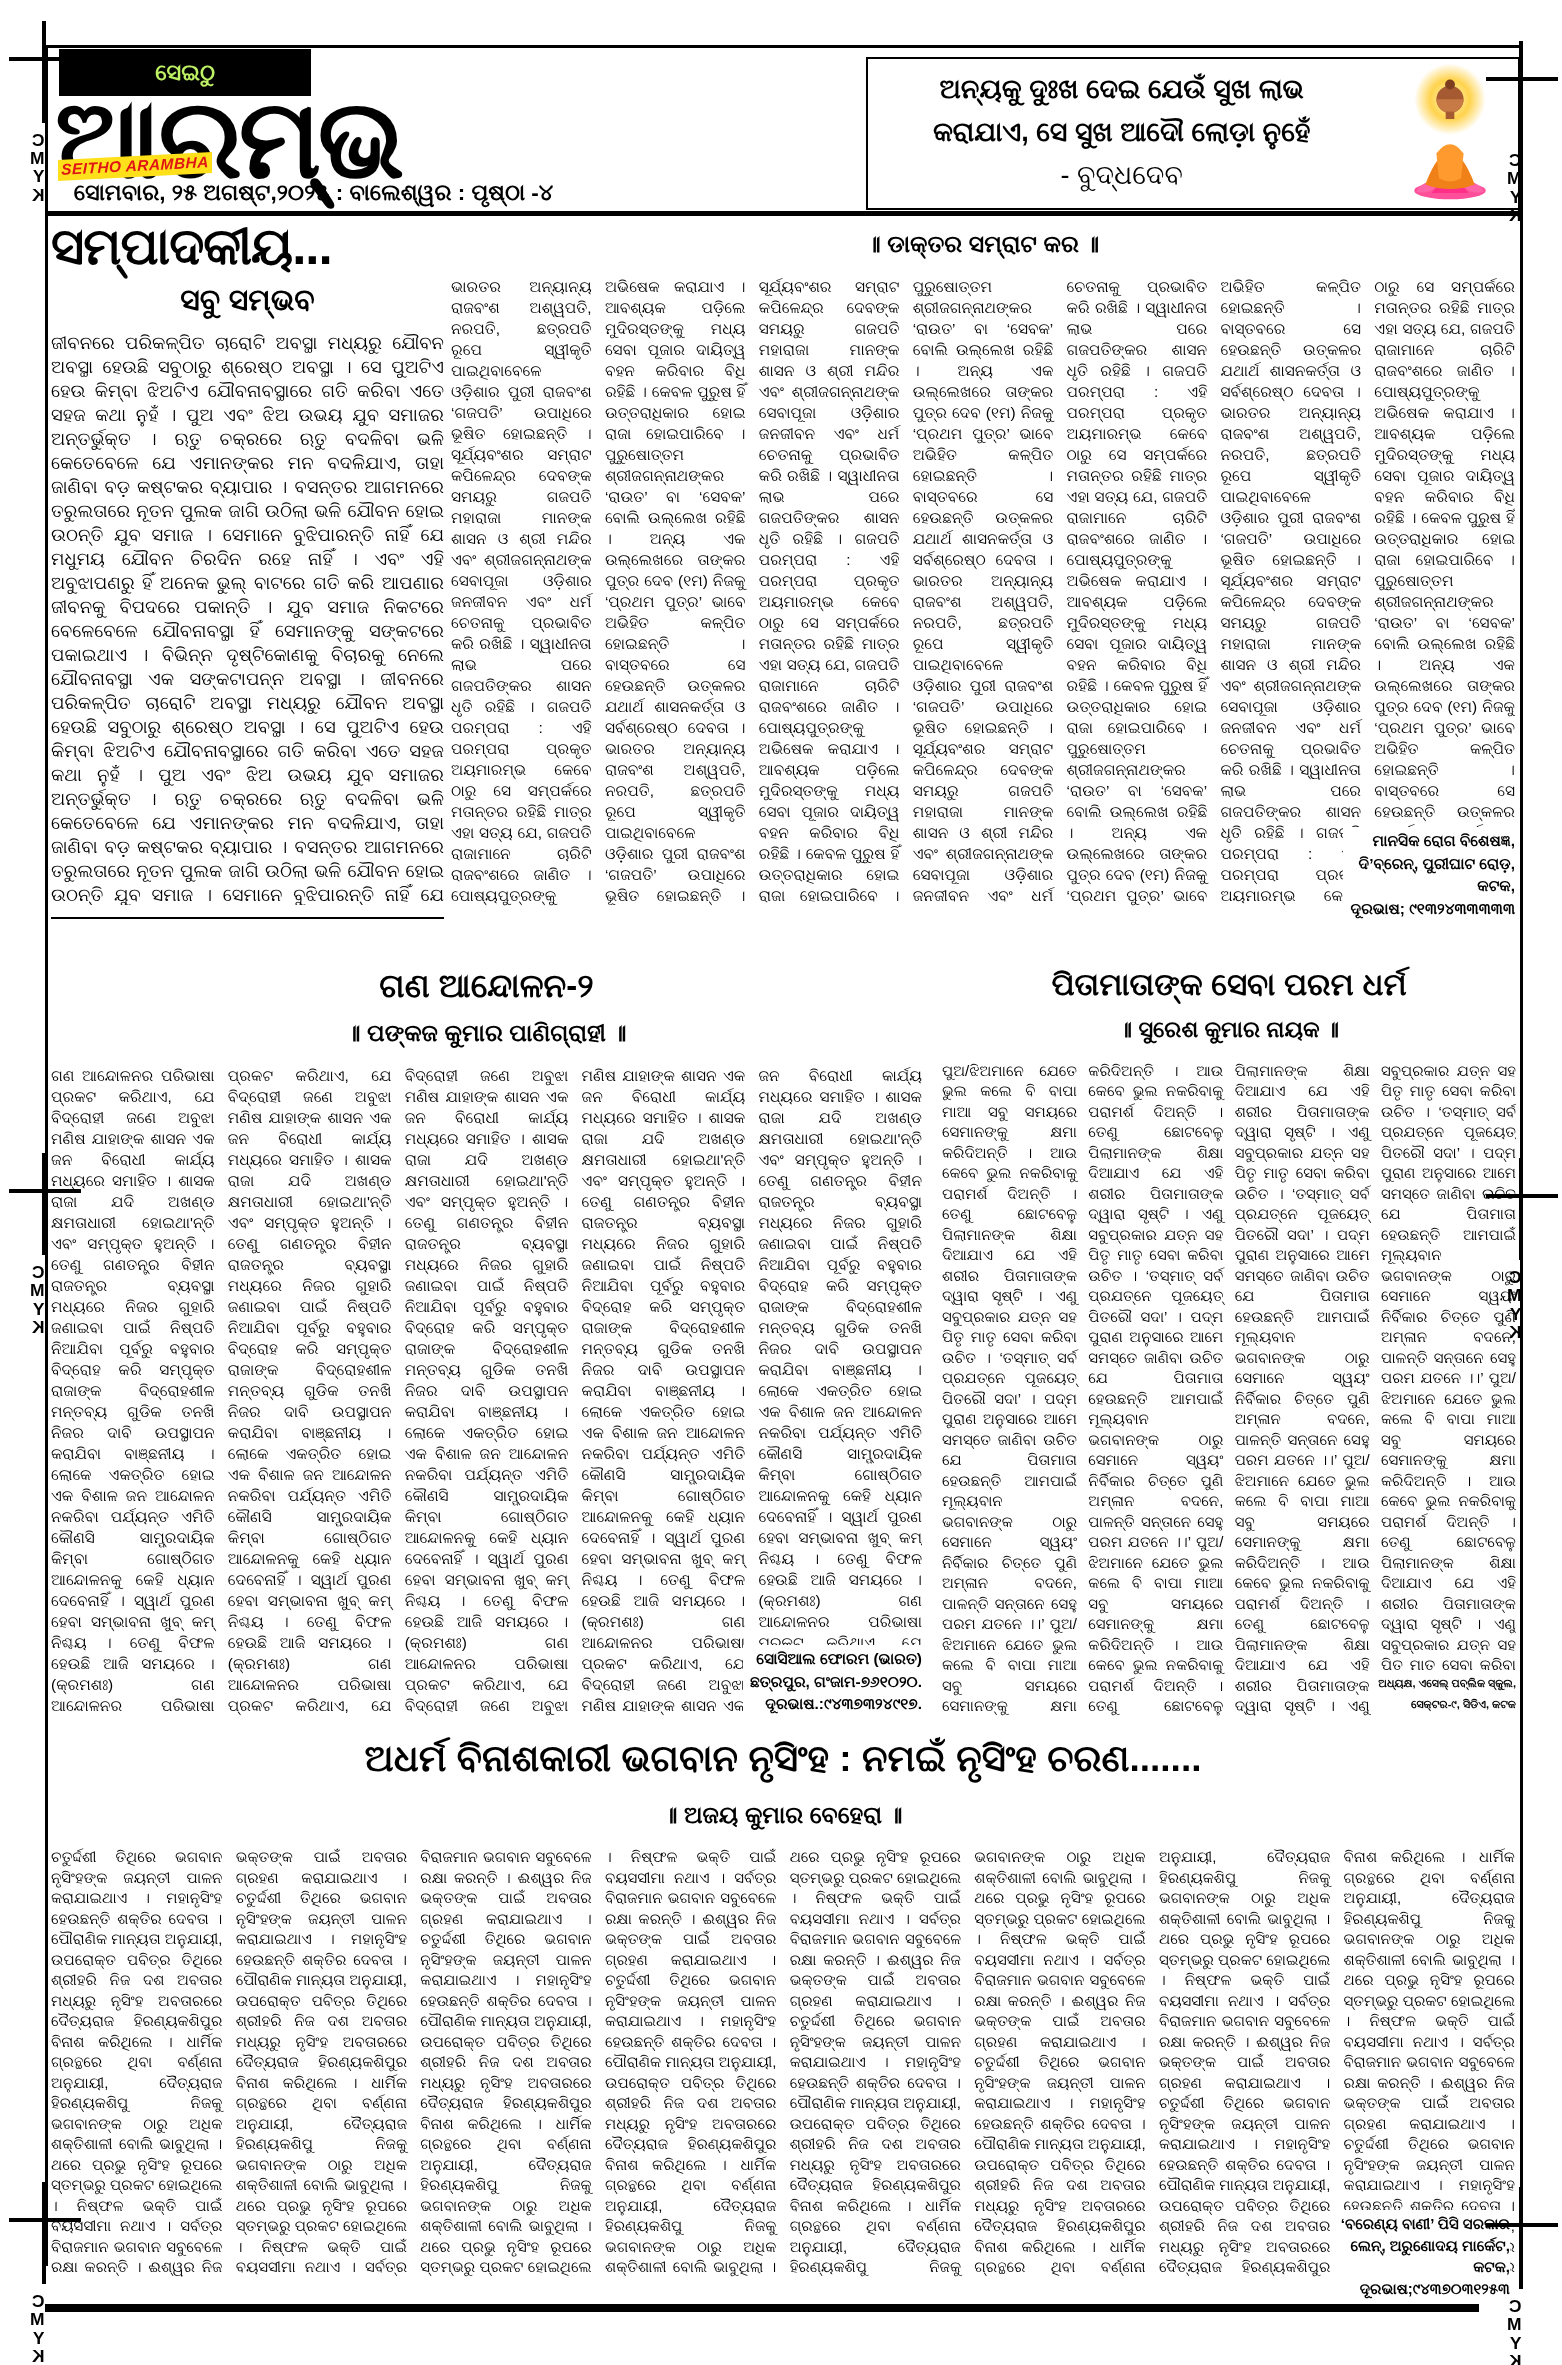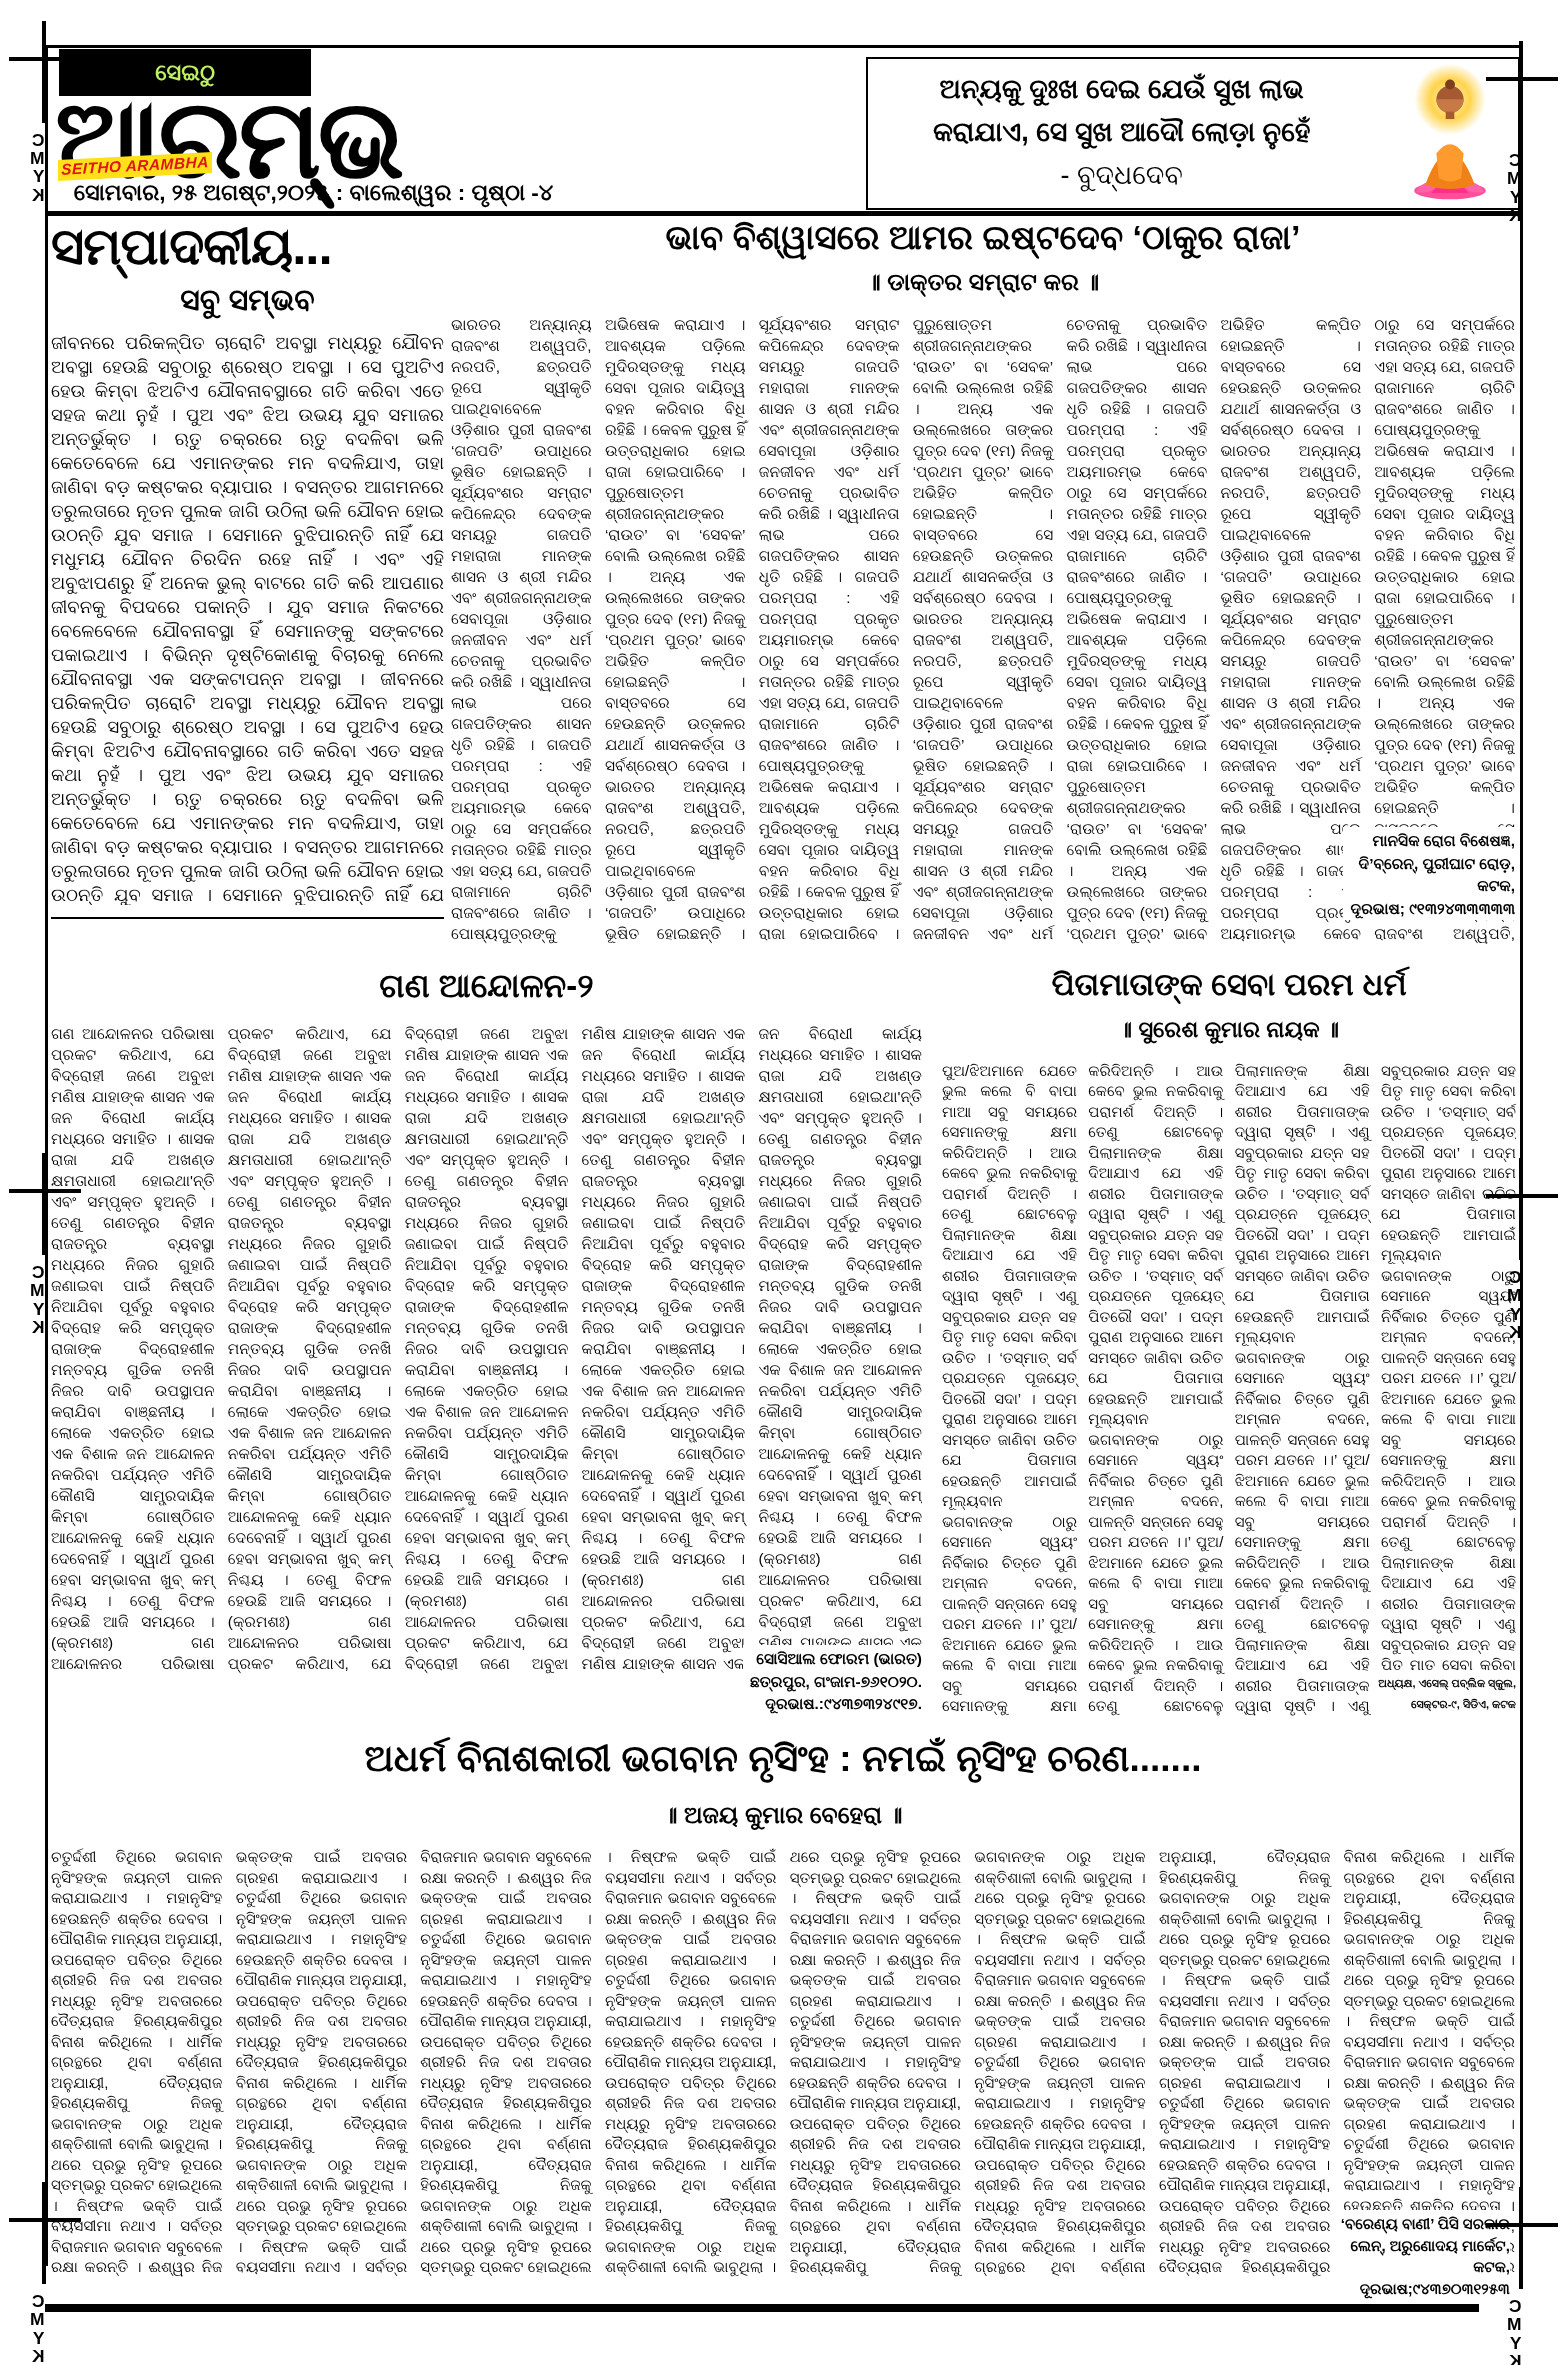--- a/index.html
+++ b/index.html
@@ -119,33 +119,33 @@
   </div>
 
   <div class="editorial">
     <div class="ed-title">ସମ୍ପାଦକୀୟ...</div>
     <div class="ed-sub">ସବୁ ସମ୍ଭବ</div>
     <div class="ed-body">ଜୀବନରେ ପରିକଳ୍ପିତ ଚାରୋଟି ଅବସ୍ଥା ମଧ୍ୟରୁ ଯୌବନ ଅବସ୍ଥା ହେଉଛି ସବୁଠାରୁ ଶ୍ରେଷ୍ଠ ଅବସ୍ଥା । ସେ ପୁଅଟିଏ ହେଉ କିମ୍ବା ଝିଅଟିଏ ଯୌବନାବସ୍ଥାରେ ଗତି କରିବା ଏତେ ସହଜ କଥା ନୁହଁ । ପୁଅ ଏବଂ ଝିଅ ଉଭୟ ଯୁବ ସମାଜର ଅନ୍ତର୍ଭୁକ୍ତ । ଋତୁ ଚକ୍ରରେ ଋତୁ ବଦଳିବା ଭଳି କେତେବେଳେ ଯେ ଏମାନଙ୍କର ମନ ବଦଳିଯାଏ, ତାହା ଜାଣିବା ବଡ଼ କଷ୍ଟକର ବ୍ୟାପାର । ବସନ୍ତର ଆଗମନରେ ତରୁଲତାରେ ନୂତନ ପୁଲକ ଜାଗି ଉଠିଲା ଭଳି ଯୌବନ ହୋଇ ଉଠନ୍ତି ଯୁବ ସମାଜ । ସେମାନେ ବୁଝିପାରନ୍ତି ନାହିଁ ଯେ ମଧୁମୟ ଯୌବନ ଚିରଦିନ ରହେ ନାହିଁ । ଏବଂ ଏହି ଅବୁଝାପଣରୁ ହିଁ ଅନେକ ଭୁଲ୍ ବାଟରେ ଗତି କରି ଆପଣାର ଜୀବନକୁ ବିପଦରେ ପକାନ୍ତି । ଯୁବ ସମାଜ ନିକଟରେ ବେଳେବେଳେ ଯୌବନାବସ୍ଥା ହିଁ ସେମାନଙ୍କୁ ସଙ୍କଟରେ ପକାଇଥାଏ । ବିଭିନ୍ନ ଦୃଷ୍ଟିକୋଣକୁ ବିଚାରକୁ ନେଲେ ଯୌବନାବସ୍ଥା ଏକ ସଙ୍କଟାପନ୍ନ ଅବସ୍ଥା ।  ଜୀବନରେ ପରିକଳ୍ପିତ ଚାରୋଟି ଅବସ୍ଥା ମଧ୍ୟରୁ ଯୌବନ ଅବସ୍ଥା ହେଉଛି ସବୁଠାରୁ ଶ୍ରେଷ୍ଠ ଅବସ୍ଥା । ସେ ପୁଅଟିଏ ହେଉ କିମ୍ବା ଝିଅଟିଏ ଯୌବନାବସ୍ଥାରେ ଗତି କରିବା ଏତେ ସହଜ କଥା ନୁହଁ । ପୁଅ ଏବଂ ଝିଅ ଉଭୟ ଯୁବ ସମାଜର ଅନ୍ତର୍ଭୁକ୍ତ । ଋତୁ ଚକ୍ରରେ ଋତୁ ବଦଳିବା ଭଳି କେତେବେଳେ ଯେ ଏମାନଙ୍କର ମନ ବଦଳିଯାଏ, ତାହା ଜାଣିବା ବଡ଼ କଷ୍ଟକର ବ୍ୟାପାର । ବସନ୍ତର ଆଗମନରେ ତରୁଲତାରେ ନୂତନ ପୁଲକ ଜାଗି ଉଠିଲା ଭଳି ଯୌବନ ହୋଇ ଉଠନ୍ତି ଯୁବ ସମାଜ । ସେମାନେ ବୁଝିପାରନ୍ତି ନାହିଁ ଯେ ମଧୁମୟ ଯୌବନ ଚିରଦିନ ରହେ ନାହିଁ । ଏବଂ ଏହି ଅବୁଝାପଣରୁ ହିଁ ଅନେକ ଭୁଲ୍ ବାଟରେ ଗତି କରି ଆପଣାର ଜୀବନକୁ ବିପଦରେ ପକାନ୍ତି । ଯୁବ ସମାଜ ନିକଟରେ ବେଳେବେଳେ ଯୌବନାବସ୍ଥା ହିଁ ସେମାନଙ୍କୁ ସଙ୍କଟରେ ପକାଇଥାଏ । ବିଭିନ୍ନ ଦୃଷ୍ଟିକୋଣକୁ ବିଚାରକୁ ନେଲେ ଯୌବନାବସ୍ଥା ଏକ ସଙ୍କଟାପନ୍ନ ଅବସ୍ଥା ।</div>
     <div class="ed-rule"></div>
   </div>
 
   <div class="art-main">
-    <div class="headline">ଭାବ ବିଶ୍ୱାସରେ ଆମର ଇଷ୍ଟଦେବ ‘ଠାକୁର ରାଜା’</div>
     <div class="byline">॥ ଡାକ୍ତର ସମ୍ରାଟ କର ॥</div>
     <div class="cols">ଭାରତର ଅନ୍ୟାନ୍ୟ ରାଜବଂଶ ଅଶ୍ୱପତି, ନରପତି, ଛତ୍ରପତି ରୂପେ ସ୍ୱୀକୃତି ପାଇଥିବାବେଳେ ଓଡ଼ିଶାର ପୁରୀ ରାଜବଂଶ ‘ଗଜପତି’ ଉପାଧିରେ ଭୂଷିତ ହୋଇଛନ୍ତି । ସୂର୍ଯ୍ୟବଂଶର ସମ୍ରାଟ କପିଳେନ୍ଦ୍ର ଦେବଙ୍କ ସମୟରୁ ଗଜପତି ମହାରାଜା ମାନଙ୍କ ଶାସନ ଓ ଶ୍ରୀ ମନ୍ଦିର ଏବଂ ଶ୍ରୀଜଗନ୍ନାଥଙ୍କ ସେବାପୂଜା ଓଡ଼ିଶାର ଜନଜୀବନ ଏବଂ ଧର୍ମ ଚେତନାକୁ ପ୍ରଭାବିତ କରି ରଖିଛି । ସ୍ୱାଧୀନତା ଲାଭ ପରେ ଗଜପତିଙ୍କର ଶାସନ ଧୃତି ରହିଛି । ଗଜପତି ପରମ୍ପରା : ଏହି ପରମ୍ପରା ପ୍ରକୃତ ଅୟମାରମ୍ଭ କେବେ ଠାରୁ ସେ ସମ୍ପର୍କରେ ମତାନ୍ତର ରହିଛି ମାତ୍ର ଏହା ସତ୍ୟ ଯେ, ଗଜପତି ରାଜାମାନେ ଚାରିଟି ରାଜବଂଶରେ ଜାଣିତ । ପୋଷ୍ୟପୁତ୍ରଙ୍କୁ ଅଭିଷେକ କରାଯାଏ । ଆବଶ୍ୟକ ପଡ଼ିଲେ ମୁଦିରସ୍ତଙ୍କୁ ମଧ୍ୟ ସେବା ପୂଜାର ଦାୟିତ୍ୱ ବହନ କରିବାର ବିଧି ରହିଛି । କେବଳ ପୁରୁଷ ହିଁ ଉତ୍ତରାଧିକାର ହୋଇ ରାଜା ହୋଇପାରିବେ । ପୁରୁଷୋତ୍ତମ ଶ୍ରୀଜଗନ୍ନାଥଙ୍କର ‘ରାଉତ’ ବା ‘ସେବକ’ ବୋଲି ଉଲ୍ଲେଖ ରହିଛି । ଅନ୍ୟ ଏକ ଉଲ୍ଲେଖରେ ତାଙ୍କର ପୁତ୍ର ଦେବ (୧ମ) ନିଜକୁ ‘ପ୍ରଥମ ପୁତ୍ର’ ଭାବେ ଅଭିହିତ କଳ୍ପିତ ହୋଇଛନ୍ତି । ବାସ୍ତବରେ ସେ ହେଉଛନ୍ତି ଉତ୍କଳର ଯଥାର୍ଥ ଶାସନକର୍ତ୍ତା ଓ ସର୍ବଶ୍ରେଷ୍ଠ ଦେବତା ।  ଭାରତର ଅନ୍ୟାନ୍ୟ ରାଜବଂଶ ଅଶ୍ୱପତି, ନରପତି, ଛତ୍ରପତି ରୂପେ ସ୍ୱୀକୃତି ପାଇଥିବାବେଳେ ଓଡ଼ିଶାର ପୁରୀ ରାଜବଂଶ ‘ଗଜପତି’ ଉପାଧିରେ ଭୂଷିତ ହୋଇଛନ୍ତି । ସୂର୍ଯ୍ୟବଂଶର ସମ୍ରାଟ କପିଳେନ୍ଦ୍ର ଦେବଙ୍କ ସମୟରୁ ଗଜପତି ମହାରାଜା ମାନଙ୍କ ଶାସନ ଓ ଶ୍ରୀ ମନ୍ଦିର ଏବଂ ଶ୍ରୀଜଗନ୍ନାଥଙ୍କ ସେବାପୂଜା ଓଡ଼ିଶାର ଜନଜୀବନ ଏବଂ ଧର୍ମ ଚେତନାକୁ ପ୍ରଭାବିତ କରି ରଖିଛି । ସ୍ୱାଧୀନତା ଲାଭ ପରେ ଗଜପତିଙ୍କର ଶାସନ ଧୃତି ରହିଛି । ଗଜପତି ପରମ୍ପରା : ଏହି ପରମ୍ପରା ପ୍ରକୃତ ଅୟମାରମ୍ଭ କେବେ ଠାରୁ ସେ ସମ୍ପର୍କରେ ମତାନ୍ତର ରହିଛି ମାତ୍ର ଏହା ସତ୍ୟ ଯେ, ଗଜପତି ରାଜାମାନେ ଚାରିଟି ରାଜବଂଶରେ ଜାଣିତ । ପୋଷ୍ୟପୁତ୍ରଙ୍କୁ ଅଭିଷେକ କରାଯାଏ । ଆବଶ୍ୟକ ପଡ଼ିଲେ ମୁଦିରସ୍ତଙ୍କୁ ମଧ୍ୟ ସେବା ପୂଜାର ଦାୟିତ୍ୱ ବହନ କରିବାର ବିଧି ରହିଛି । କେବଳ ପୁରୁଷ ହିଁ ଉତ୍ତରାଧିକାର ହୋଇ ରାଜା ହୋଇପାରିବେ । ପୁରୁଷୋତ୍ତମ ଶ୍ରୀଜଗନ୍ନାଥଙ୍କର ‘ରାଉତ’ ବା ‘ସେବକ’ ବୋଲି ଉଲ୍ଲେଖ ରହିଛି । ଅନ୍ୟ ଏକ ଉଲ୍ଲେଖରେ ତାଙ୍କର ପୁତ୍ର ଦେବ (୧ମ) ନିଜକୁ ‘ପ୍ରଥମ ପୁତ୍ର’ ଭାବେ ଅଭିହିତ କଳ୍ପିତ ହୋଇଛନ୍ତି । ବାସ୍ତବରେ ସେ ହେଉଛନ୍ତି ଉତ୍କଳର ଯଥାର୍ଥ ଶାସନକର୍ତ୍ତା ଓ ସର୍ବଶ୍ରେଷ୍ଠ ଦେବତା ।  ଭାରତର ଅନ୍ୟାନ୍ୟ ରାଜବଂଶ ଅଶ୍ୱପତି, ନରପତି, ଛତ୍ରପତି ରୂପେ ସ୍ୱୀକୃତି ପାଇଥିବାବେଳେ ଓଡ଼ିଶାର ପୁରୀ ରାଜବଂଶ ‘ଗଜପତି’ ଉପାଧିରେ ଭୂଷିତ ହୋଇଛନ୍ତି । ସୂର୍ଯ୍ୟବଂଶର ସମ୍ରାଟ କପିଳେନ୍ଦ୍ର ଦେବଙ୍କ ସମୟରୁ ଗଜପତି ମହାରାଜା ମାନଙ୍କ ଶାସନ ଓ ଶ୍ରୀ ମନ୍ଦିର ଏବଂ ଶ୍ରୀଜଗନ୍ନାଥଙ୍କ ସେବାପୂଜା ଓଡ଼ିଶାର ଜନଜୀବନ ଏବଂ ଧର୍ମ ଚେତନାକୁ ପ୍ରଭାବିତ କରି ରଖିଛି । ସ୍ୱାଧୀନତା ଲାଭ ପରେ ଗଜପତିଙ୍କର ଶାସନ ଧୃତି ରହିଛି । ଗଜପତି ପରମ୍ପରା : ଏହି ପରମ୍ପରା ପ୍ରକୃତ ଅୟମାରମ୍ଭ କେବେ ଠାରୁ ସେ ସମ୍ପର୍କରେ ମତାନ୍ତର ରହିଛି ମାତ୍ର ଏହା ସତ୍ୟ ଯେ, ଗଜପତି ରାଜାମାନେ ଚାରିଟି ରାଜବଂଶରେ ଜାଣିତ । ପୋଷ୍ୟପୁତ୍ରଙ୍କୁ ଅଭିଷେକ କରାଯାଏ । ଆବଶ୍ୟକ ପଡ଼ିଲେ ମୁଦିରସ୍ତଙ୍କୁ ମଧ୍ୟ ସେବା ପୂଜାର ଦାୟିତ୍ୱ ବହନ କରିବାର ବିଧି ରହିଛି । କେବଳ ପୁରୁଷ ହିଁ ଉତ୍ତରାଧିକାର ହୋଇ ରାଜା ହୋଇପାରିବେ । ପୁରୁଷୋତ୍ତମ ଶ୍ରୀଜଗନ୍ନାଥଙ୍କର ‘ରାଉତ’ ବା ‘ସେବକ’ ବୋଲି ଉଲ୍ଲେଖ ରହିଛି । ଅନ୍ୟ ଏକ ଉଲ୍ଲେଖରେ ତାଙ୍କର ପୁତ୍ର ଦେବ (୧ମ) ନିଜକୁ ‘ପ୍ରଥମ ପୁତ୍ର’ ଭାବେ ଅଭିହିତ କଳ୍ପିତ ହୋଇଛନ୍ତି । ବାସ୍ତବରେ ସେ ହେଉଛନ୍ତି ଉତ୍କଳର ଯଥାର୍ଥ ଶାସନକର୍ତ୍ତା ଓ ସର୍ବଶ୍ରେଷ୍ଠ ଦେବତା ।  ଭାରତର ଅନ୍ୟାନ୍ୟ ରାଜବଂଶ ଅଶ୍ୱପତି, ନରପତି, ଛତ୍ରପତି ରୂପେ ସ୍ୱୀକୃତି ପାଇଥିବାବେଳେ ଓଡ଼ିଶାର ପୁରୀ ରାଜବଂଶ ‘ଗଜପତି’ ଉପାଧିରେ ଭୂଷିତ ହୋଇଛନ୍ତି । ସୂର୍ଯ୍ୟବଂଶର ସମ୍ରାଟ କପିଳେନ୍ଦ୍ର ଦେବଙ୍କ ସମୟରୁ ଗଜପତି ମହାରାଜା ମାନଙ୍କ ଶାସନ ଓ ଶ୍ରୀ ମନ୍ଦିର ଏବଂ ଶ୍ରୀଜଗନ୍ନାଥଙ୍କ ସେବାପୂଜା ଓଡ଼ିଶାର ଜନଜୀବନ ଏବଂ ଧର୍ମ ଚେତନାକୁ ପ୍ରଭାବିତ କରି ରଖିଛି । ସ୍ୱାଧୀନତା ଲାଭ ପରେ ଗଜପତିଙ୍କର ଶାସନ ଧୃତି ରହିଛି । ଗଜପତି ପରମ୍ପରା : ଏହି ପରମ୍ପରା ପ୍ରକୃତ ଅୟମାରମ୍ଭ କେବେ ଠାରୁ ସେ ସମ୍ପର୍କରେ ମତାନ୍ତର ରହିଛି ମାତ୍ର ଏହା ସତ୍ୟ ଯେ, ଗଜପତି ରାଜାମାନେ ଚାରିଟି ରାଜବଂଶରେ ଜାଣିତ । ପୋଷ୍ୟପୁତ୍ରଙ୍କୁ ଅଭିଷେକ କରାଯାଏ । ଆବଶ୍ୟକ ପଡ଼ିଲେ ମୁଦିରସ୍ତଙ୍କୁ ମଧ୍ୟ ସେବା ପୂଜାର ଦାୟିତ୍ୱ ବହନ କରିବାର ବିଧି ରହିଛି । କେବଳ ପୁରୁଷ ହିଁ ଉତ୍ତରାଧିକାର ହୋଇ ରାଜା ହୋଇପାରିବେ । ପୁରୁଷୋତ୍ତମ ଶ୍ରୀଜଗନ୍ନାଥଙ୍କର ‘ରାଉତ’ ବା ‘ସେବକ’ ବୋଲି ଉଲ୍ଲେଖ ରହିଛି । ଅନ୍ୟ ଏକ ଉଲ୍ଲେଖରେ ତାଙ୍କର ପୁତ୍ର ଦେବ (୧ମ) ନିଜକୁ ‘ପ୍ରଥମ ପୁତ୍ର’ ଭାବେ ଅଭିହିତ କଳ୍ପିତ ହୋଇଛନ୍ତି । ବାସ୍ତବରେ ସେ ହେଉଛନ୍ତି ଉତ୍କଳର ଯଥାର୍ଥ ଶାସନକର୍ତ୍ତା ଓ ସର୍ବଶ୍ରେଷ୍ଠ ଦେବତା ।  ଭାରତର ଅନ୍ୟାନ୍ୟ ରାଜବଂଶ ଅଶ୍ୱପତି, ନରପତି, ଛତ୍ରପତି ରୂପେ ସ୍ୱୀକୃତି ପାଇଥିବାବେଳେ ଓଡ଼ିଶାର ପୁରୀ ରାଜବଂଶ ‘ଗଜପତି’ ଉପାଧିରେ ଭୂଷିତ ହୋଇଛନ୍ତି । ସୂର୍ଯ୍ୟବଂଶର ସମ୍ରାଟ କପିଳେନ୍ଦ୍ର ଦେବଙ୍କ ସମୟରୁ ଗଜପତି ମହାରାଜା ମାନଙ୍କ ଶାସନ ଓ ଶ୍ରୀ ମନ୍ଦିର ଏବଂ ଶ୍ରୀଜଗନ୍ନାଥଙ୍କ ସେବାପୂଜା ଓଡ଼ିଶାର ଜନଜୀବନ ଏବଂ ଧର୍ମ ଚେତନାକୁ ପ୍ରଭାବିତ କରି ରଖିଛି । ସ୍ୱାଧୀନତା ଲାଭ ପରେ ଗଜପତିଙ୍କର ଶାସନ ଧୃତି ରହିଛି । ଗଜପତି ପରମ୍ପରା : ଏହି ପରମ୍ପରା ପ୍ରକୃତ ଅୟମାରମ୍ଭ କେବେ ଠାରୁ ସେ ସମ୍ପର୍କରେ ମତାନ୍ତର ରହିଛି ମାତ୍ର ଏହା ସତ୍ୟ ଯେ, ଗଜପତି ରାଜାମାନେ ଚାରିଟି ରାଜବଂଶରେ ଜାଣିତ । ପୋଷ୍ୟପୁତ୍ରଙ୍କୁ ଅଭିଷେକ କରାଯାଏ । ଆବଶ୍ୟକ ପଡ଼ିଲେ ମୁଦିରସ୍ତଙ୍କୁ ମଧ୍ୟ ସେବା ପୂଜାର ଦାୟିତ୍ୱ ବହନ କରିବାର ବିଧି ରହିଛି । କେବଳ ପୁରୁଷ ହିଁ ଉତ୍ତରାଧିକାର ହୋଇ ରାଜା ହୋଇପାରିବେ । ପୁରୁଷୋତ୍ତମ ଶ୍ରୀଜଗନ୍ନାଥଙ୍କର ‘ରାଉତ’ ବା ‘ସେବକ’ ବୋଲି ଉଲ୍ଲେଖ ରହିଛି । ଅନ୍ୟ ଏକ ଉଲ୍ଲେଖରେ ତାଙ୍କର ପୁତ୍ର ଦେବ (୧ମ) ନିଜକୁ ‘ପ୍ରଥମ ପୁତ୍ର’ ଭାବେ ଅଭିହିତ କଳ୍ପିତ ହୋଇଛନ୍ତି । ବାସ୍ତବରେ ସେ ହେଉଛନ୍ତି ଉତ୍କଳର ଯଥାର୍ଥ ଶାସନକର୍ତ୍ତା ଓ ସର୍ବଶ୍ରେଷ୍ଠ ଦେବତା ।</div>
     <div class="signature">
       <div>ମାନସିକ ରୋଗ ବିଶେଷଜ୍ଞ,</div>
       <div>ଦି’ବ୍ରେନ୍, ପୁରୀଘାଟ ରୋଡ଼,</div>
       <div>କଟକ,</div>
       <div>ଦୂରଭାଷ; ୯୧୩୨୪୩୩୩୩୩</div>
     </div>
   </div>
 
   <div class="art-gana">
     <div class="headline">ଗଣ ଆନ୍ଦୋଳନ-୨</div>
+    <div class="byline">॥ ପଙ୍କଜ କୁମାର ପାଣିଗ୍ରାହୀ ॥</div>
     <div class="cols">ଗଣ ଆନ୍ଦୋଳନର ପରିଭାଷା ପ୍ରକଟ କରିଥାଏ, ଯେ ବିଦ୍ରୋହୀ ଜଣେ ଅବୁଝା ମଣିଷ ଯାହାଙ୍କ ଶାସନ ଏକ ଜନ ବିରୋଧୀ କାର୍ଯ୍ୟ ମଧ୍ୟରେ ସମାହିତ । ଶାସକ ରାଜା ଯଦି ଅଖଣ୍ଡ କ୍ଷମତାଧାରୀ ହୋଇଥା'ନ୍ତି ଏବଂ ସମ୍ପୃକ୍ତ ହୁଅନ୍ତି । ତେଣୁ ଗଣତନ୍ତ୍ର ବିହୀନ ରାଜତନ୍ତ୍ର ବ୍ୟବସ୍ଥା ମଧ୍ୟରେ ନିଜର ଗୁହାରି ଜଣାଇବା ପାଇଁ ନିଷ୍ପତି ନିଆଯିବା ପୂର୍ବରୁ ବହୁବାର ବିଦ୍ରୋହ କରି ସମ୍ପୃକ୍ତ ରାଜାଙ୍କ ବିଦ୍ରୋହଶୀଳ ମନ୍ତବ୍ୟ ଗୁଡିକ ତନଖି ନିଜର ଦାବି ଉପସ୍ଥାପନ କରାଯିବା ବାଞ୍ଛନୀୟ । ଲୋକେ ଏକତ୍ରିତ ହୋଇ ଏକ ବିଶାଳ ଜନ ଆନ୍ଦୋଳନ ନକରିବା ପର୍ଯ୍ୟନ୍ତ ଏମିତି କୌଣସି ସାମ୍ପ୍ରଦାୟିକ କିମ୍ବା ଗୋଷ୍ଠିଗତ ଆନ୍ଦୋଳନକୁ କେହି ଧ୍ୟାନ ଦେବେନାହିଁ । ସ୍ୱାର୍ଥ ପୁରଣ ହେବା ସମ୍ଭାବନା ଖୁବ୍ କମ୍ ନିଶ୍ଚୟ । ତେଣୁ ବିଫଳ ହେଉଛି ଆଜି ସମୟରେ । (କ୍ରମଶଃ)  ଗଣ ଆନ୍ଦୋଳନର ପରିଭାଷା ପ୍ରକଟ କରିଥାଏ, ଯେ ବିଦ୍ରୋହୀ ଜଣେ ଅବୁଝା ମଣିଷ ଯାହାଙ୍କ ଶାସନ ଏକ ଜନ ବିରୋଧୀ କାର୍ଯ୍ୟ ମଧ୍ୟରେ ସମାହିତ । ଶାସକ ରାଜା ଯଦି ଅଖଣ୍ଡ କ୍ଷମତାଧାରୀ ହୋଇଥା'ନ୍ତି ଏବଂ ସମ୍ପୃକ୍ତ ହୁଅନ୍ତି । ତେଣୁ ଗଣତନ୍ତ୍ର ବିହୀନ ରାଜତନ୍ତ୍ର ବ୍ୟବସ୍ଥା ମଧ୍ୟରେ ନିଜର ଗୁହାରି ଜଣାଇବା ପାଇଁ ନିଷ୍ପତି ନିଆଯିବା ପୂର୍ବରୁ ବହୁବାର ବିଦ୍ରୋହ କରି ସମ୍ପୃକ୍ତ ରାଜାଙ୍କ ବିଦ୍ରୋହଶୀଳ ମନ୍ତବ୍ୟ ଗୁଡିକ ତନଖି ନିଜର ଦାବି ଉପସ୍ଥାପନ କରାଯିବା ବାଞ୍ଛନୀୟ । ଲୋକେ ଏକତ୍ରିତ ହୋଇ ଏକ ବିଶାଳ ଜନ ଆନ୍ଦୋଳନ ନକରିବା ପର୍ଯ୍ୟନ୍ତ ଏମିତି କୌଣସି ସାମ୍ପ୍ରଦାୟିକ କିମ୍ବା ଗୋଷ୍ଠିଗତ ଆନ୍ଦୋଳନକୁ କେହି ଧ୍ୟାନ ଦେବେନାହିଁ । ସ୍ୱାର୍ଥ ପୁରଣ ହେବା ସମ୍ଭାବନା ଖୁବ୍ କମ୍ ନିଶ୍ଚୟ । ତେଣୁ ବିଫଳ ହେଉଛି ଆଜି ସମୟରେ । (କ୍ରମଶଃ)  ଗଣ ଆନ୍ଦୋଳନର ପରିଭାଷା ପ୍ରକଟ କରିଥାଏ, ଯେ ବିଦ୍ରୋହୀ ଜଣେ ଅବୁଝା ମଣିଷ ଯାହାଙ୍କ ଶାସନ ଏକ ଜନ ବିରୋଧୀ କାର୍ଯ୍ୟ ମଧ୍ୟରେ ସମାହିତ । ଶାସକ ରାଜା ଯଦି ଅଖଣ୍ଡ କ୍ଷମତାଧାରୀ ହୋଇଥା'ନ୍ତି ଏବଂ ସମ୍ପୃକ୍ତ ହୁଅନ୍ତି । ତେଣୁ ଗଣତନ୍ତ୍ର ବିହୀନ ରାଜତନ୍ତ୍ର ବ୍ୟବସ୍ଥା ମଧ୍ୟରେ ନିଜର ଗୁହାରି ଜଣାଇବା ପାଇଁ ନିଷ୍ପତି ନିଆଯିବା ପୂର୍ବରୁ ବହୁବାର ବିଦ୍ରୋହ କରି ସମ୍ପୃକ୍ତ ରାଜାଙ୍କ ବିଦ୍ରୋହଶୀଳ ମନ୍ତବ୍ୟ ଗୁଡିକ ତନଖି ନିଜର ଦାବି ଉପସ୍ଥାପନ କରାଯିବା ବାଞ୍ଛନୀୟ । ଲୋକେ ଏକତ୍ରିତ ହୋଇ ଏକ ବିଶାଳ ଜନ ଆନ୍ଦୋଳନ ନକରିବା ପର୍ଯ୍ୟନ୍ତ ଏମିତି କୌଣସି ସାମ୍ପ୍ରଦାୟିକ କିମ୍ବା ଗୋଷ୍ଠିଗତ ଆନ୍ଦୋଳନକୁ କେହି ଧ୍ୟାନ ଦେବେନାହିଁ । ସ୍ୱାର୍ଥ ପୁରଣ ହେବା ସମ୍ଭାବନା ଖୁବ୍ କମ୍ ନିଶ୍ଚୟ । ତେଣୁ ବିଫଳ ହେଉଛି ଆଜି ସମୟରେ । (କ୍ରମଶଃ)  ଗଣ ଆନ୍ଦୋଳନର ପରିଭାଷା ପ୍ରକଟ କରିଥାଏ, ଯେ ବିଦ୍ରୋହୀ ଜଣେ ଅବୁଝା ମଣିଷ ଯାହାଙ୍କ ଶାସନ ଏକ ଜନ ବିରୋଧୀ କାର୍ଯ୍ୟ ମଧ୍ୟରେ ସମାହିତ । ଶାସକ ରାଜା ଯଦି ଅଖଣ୍ଡ କ୍ଷମତାଧାରୀ ହୋଇଥା'ନ୍ତି ଏବଂ ସମ୍ପୃକ୍ତ ହୁଅନ୍ତି । ତେଣୁ ଗଣତନ୍ତ୍ର ବିହୀନ ରାଜତନ୍ତ୍ର ବ୍ୟବସ୍ଥା ମଧ୍ୟରେ ନିଜର ଗୁହାରି ଜଣାଇବା ପାଇଁ ନିଷ୍ପତି ନିଆଯିବା ପୂର୍ବରୁ ବହୁବାର ବିଦ୍ରୋହ କରି ସମ୍ପୃକ୍ତ ରାଜାଙ୍କ ବିଦ୍ରୋହଶୀଳ ମନ୍ତବ୍ୟ ଗୁଡିକ ତନଖି ନିଜର ଦାବି ଉପସ୍ଥାପନ କରାଯିବା ବାଞ୍ଛନୀୟ । ଲୋକେ ଏକତ୍ରିତ ହୋଇ ଏକ ବିଶାଳ ଜନ ଆନ୍ଦୋଳନ ନକରିବା ପର୍ଯ୍ୟନ୍ତ ଏମିତି କୌଣସି ସାମ୍ପ୍ରଦାୟିକ କିମ୍ବା ଗୋଷ୍ଠିଗତ ଆନ୍ଦୋଳନକୁ କେହି ଧ୍ୟାନ ଦେବେନାହିଁ । ସ୍ୱାର୍ଥ ପୁରଣ ହେବା ସମ୍ଭାବନା ଖୁବ୍ କମ୍ ନିଶ୍ଚୟ । ତେଣୁ ବିଫଳ ହେଉଛି ଆଜି ସମୟରେ । (କ୍ରମଶଃ)  ଗଣ ଆନ୍ଦୋଳନର ପରିଭାଷା ପ୍ରକଟ କରିଥାଏ, ଯେ ବିଦ୍ରୋହୀ ଜଣେ ଅବୁଝା ମଣିଷ ଯାହାଙ୍କ ଶାସନ ଏକ ଜନ ବିରୋଧୀ କାର୍ଯ୍ୟ ମଧ୍ୟରେ ସମାହିତ । ଶାସକ ରାଜା ଯଦି ଅଖଣ୍ଡ କ୍ଷମତାଧାରୀ ହୋଇଥା'ନ୍ତି ଏବଂ ସମ୍ପୃକ୍ତ ହୁଅନ୍ତି । ତେଣୁ ଗଣତନ୍ତ୍ର ବିହୀନ ରାଜତନ୍ତ୍ର ବ୍ୟବସ୍ଥା ମଧ୍ୟରେ ନିଜର ଗୁହାରି ଜଣାଇବା ପାଇଁ ନିଷ୍ପତି ନିଆଯିବା ପୂର୍ବରୁ ବହୁବାର ବିଦ୍ରୋହ କରି ସମ୍ପୃକ୍ତ ରାଜାଙ୍କ ବିଦ୍ରୋହଶୀଳ ମନ୍ତବ୍ୟ ଗୁଡିକ ତନଖି ନିଜର ଦାବି ଉପସ୍ଥାପନ କରାଯିବା ବାଞ୍ଛନୀୟ । ଲୋକେ ଏକତ୍ରିତ ହୋଇ ଏକ ବିଶାଳ ଜନ ଆନ୍ଦୋଳନ ନକରିବା ପର୍ଯ୍ୟନ୍ତ ଏମିତି କୌଣସି ସାମ୍ପ୍ରଦାୟିକ କିମ୍ବା ଗୋଷ୍ଠିଗତ ଆନ୍ଦୋଳନକୁ କେହି ଧ୍ୟାନ ଦେବେନାହିଁ । ସ୍ୱାର୍ଥ ପୁରଣ ହେବା ସମ୍ଭାବନା ଖୁବ୍ କମ୍ ନିଶ୍ଚୟ । ତେଣୁ ବିଫଳ ହେଉଛି ଆଜି ସମୟରେ । (କ୍ରମଶଃ)  ଗଣ ଆନ୍ଦୋଳନର ପରିଭାଷା ପ୍ରକଟ କରିଥାଏ, ଯେ ବିଦ୍ରୋହୀ ଜଣେ ଅବୁଝା ମଣିଷ ଯାହାଙ୍କ ଶାସନ ଏକ ଜନ ବିରୋଧୀ କାର୍ଯ୍ୟ ମଧ୍ୟରେ ସମାହିତ । ଶାସକ ରାଜା ଯଦି ଅଖଣ୍ଡ କ୍ଷମତାଧାରୀ ହୋଇଥା'ନ୍ତି ଏବଂ ସମ୍ପୃକ୍ତ ହୁଅନ୍ତି । ତେଣୁ ଗଣତନ୍ତ୍ର ବିହୀନ ରାଜତନ୍ତ୍ର ବ୍ୟବସ୍ଥା ମଧ୍ୟରେ ନିଜର ଗୁହାରି ଜଣାଇବା ପାଇଁ ନିଷ୍ପତି ନିଆଯିବା ପୂର୍ବରୁ ବହୁବାର ବିଦ୍ରୋହ କରି ସମ୍ପୃକ୍ତ ରାଜାଙ୍କ ବିଦ୍ରୋହଶୀଳ ମନ୍ତବ୍ୟ ଗୁଡିକ ତନଖି ନିଜର ଦାବି ଉପସ୍ଥାପନ କରାଯିବା ବାଞ୍ଛନୀୟ । ଲୋକେ ଏକତ୍ରିତ ହୋଇ ଏକ ବିଶାଳ ଜନ ଆନ୍ଦୋଳନ ନକରିବା ପର୍ଯ୍ୟନ୍ତ ଏମିତି କୌଣସି ସାମ୍ପ୍ରଦାୟିକ କିମ୍ବା ଗୋଷ୍ଠିଗତ ଆନ୍ଦୋଳନକୁ କେହି ଧ୍ୟାନ ଦେବେନାହିଁ । ସ୍ୱାର୍ଥ ପୁରଣ ହେବା ସମ୍ଭାବନା ଖୁବ୍ କମ୍ ନିଶ୍ଚୟ । ତେଣୁ ବିଫଳ ହେଉଛି ଆଜି ସମୟରେ । (କ୍ରମଶଃ)</div>
     <div class="signature">
       <div>ସୋସିଆଲ ଫୋରମ (ଭାରତ)</div>
       <div>ଛତ୍ରପୁର, ଗଂଜାମ-୭୬୧୦୨୦.</div>
       <div>ଦୂରଭାଷ.:୯୪୩୭୩୨୪୯୧୭.</div>
     </div>
   </div>
 
   <div class="art-pita">
     <div class="headline">ପିତାମାତାଙ୍କ ସେବା ପରମ ଧର୍ମ</div>

